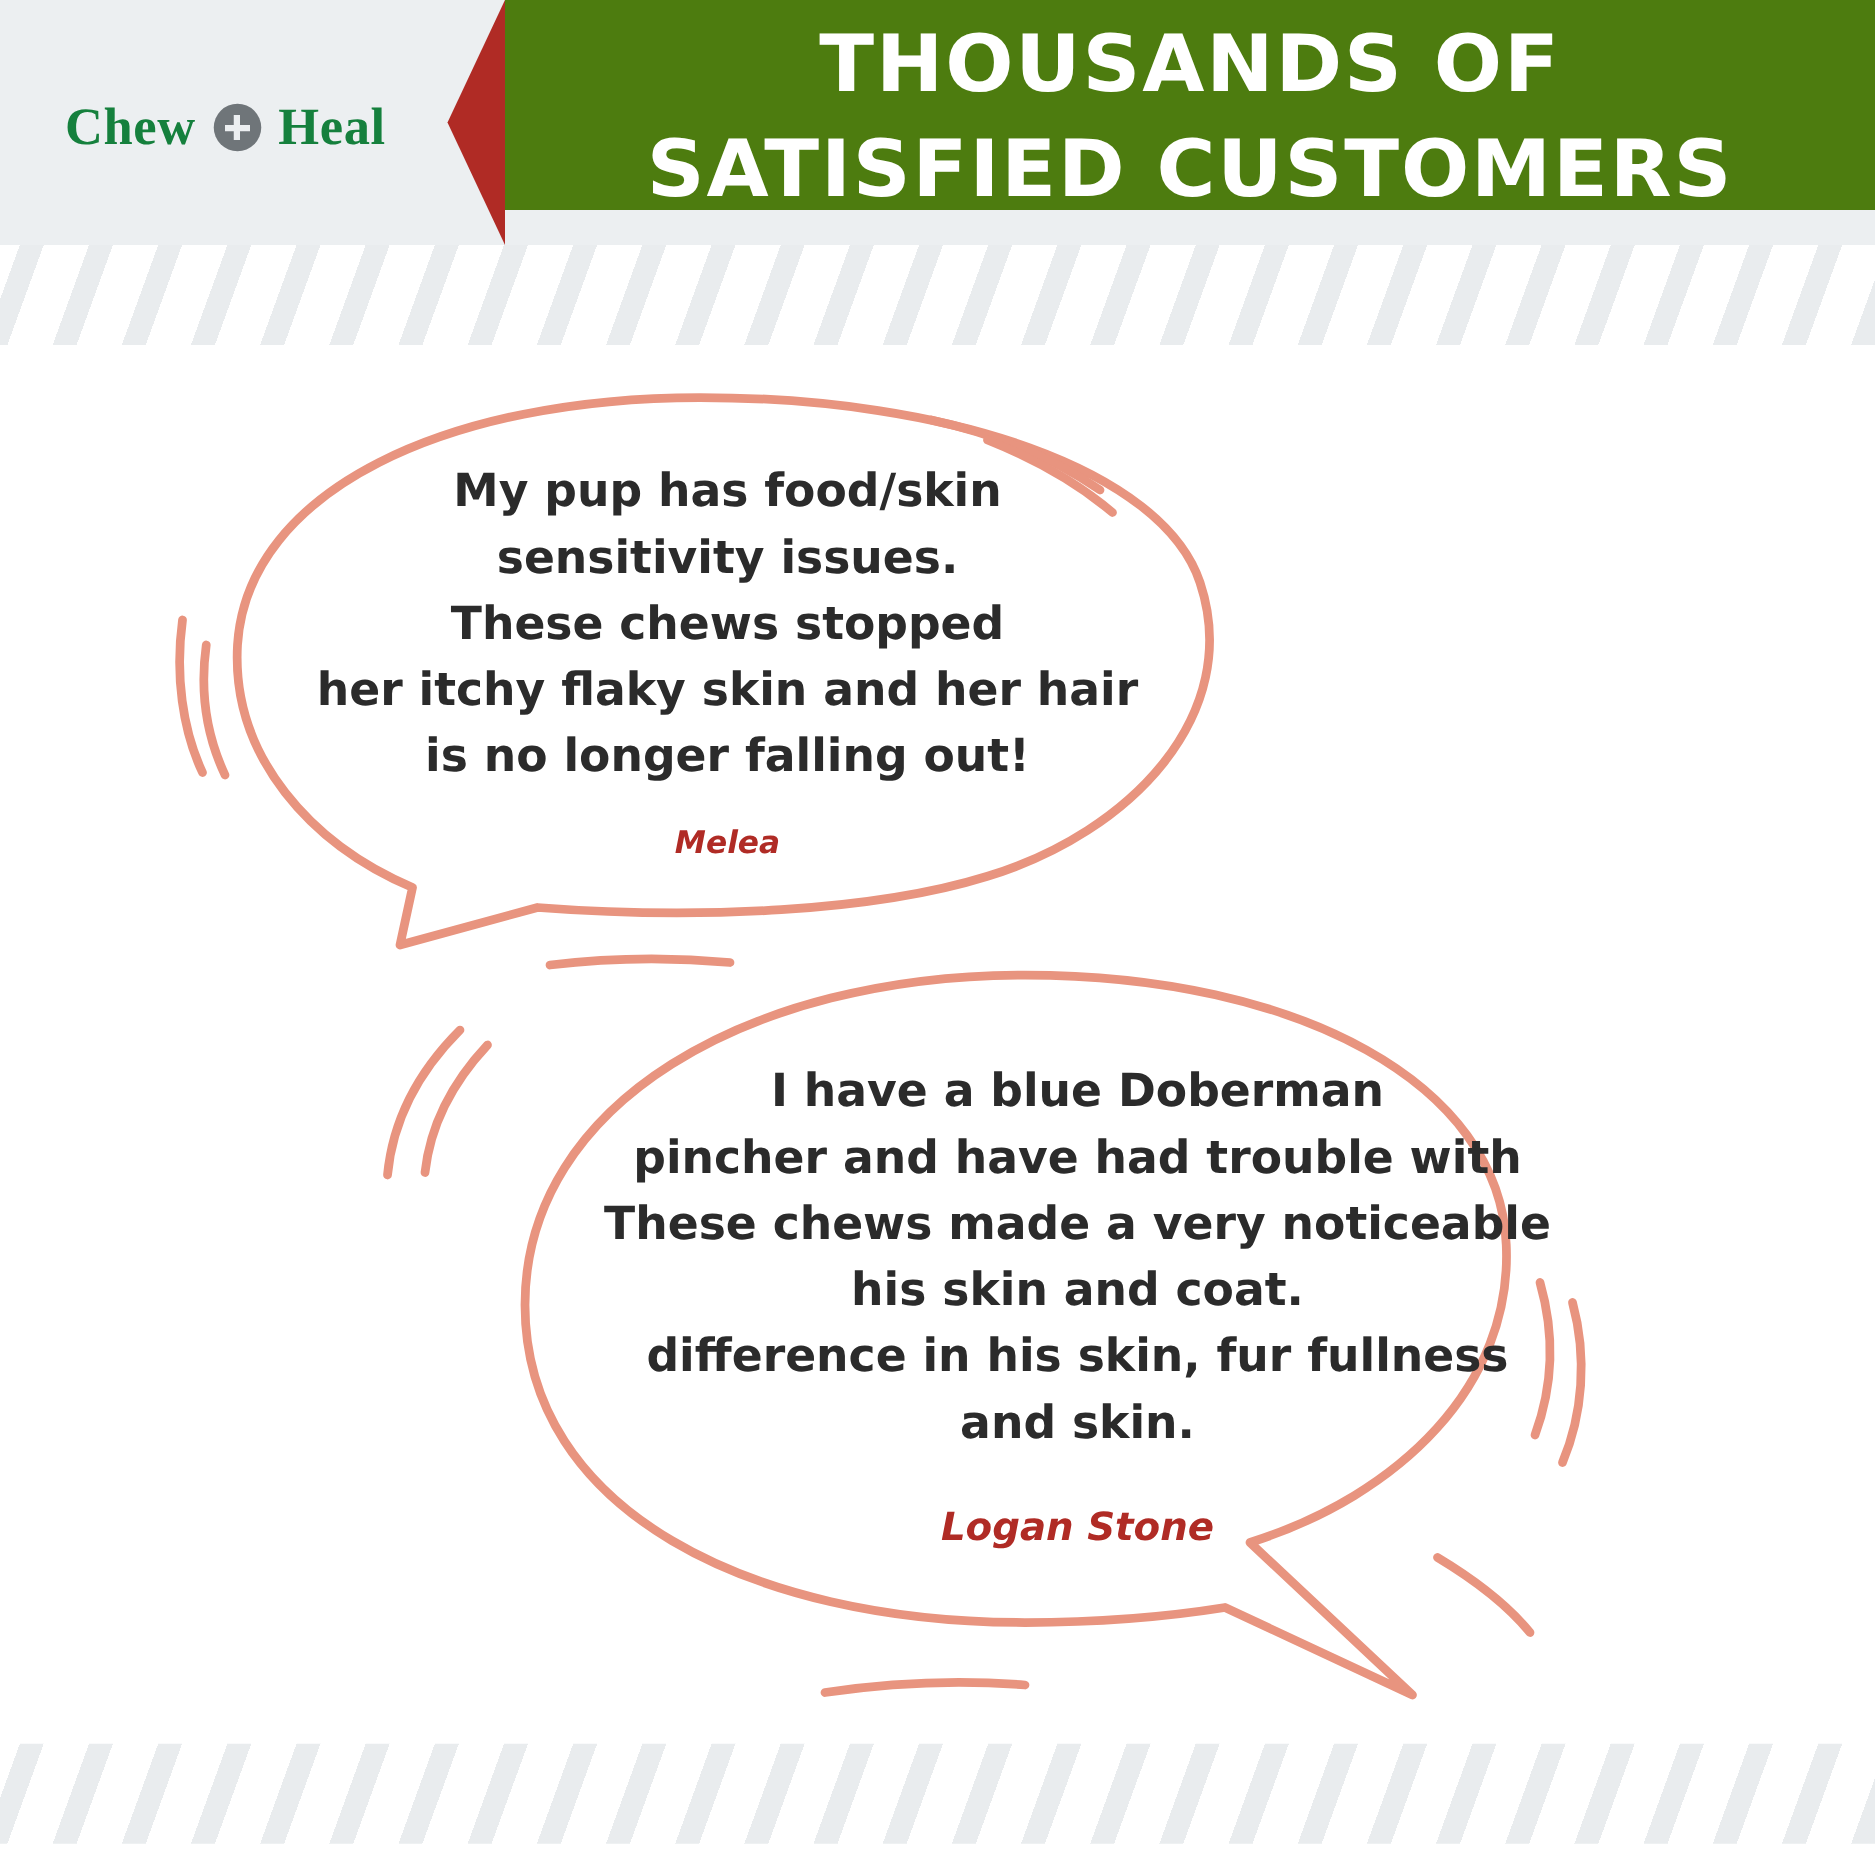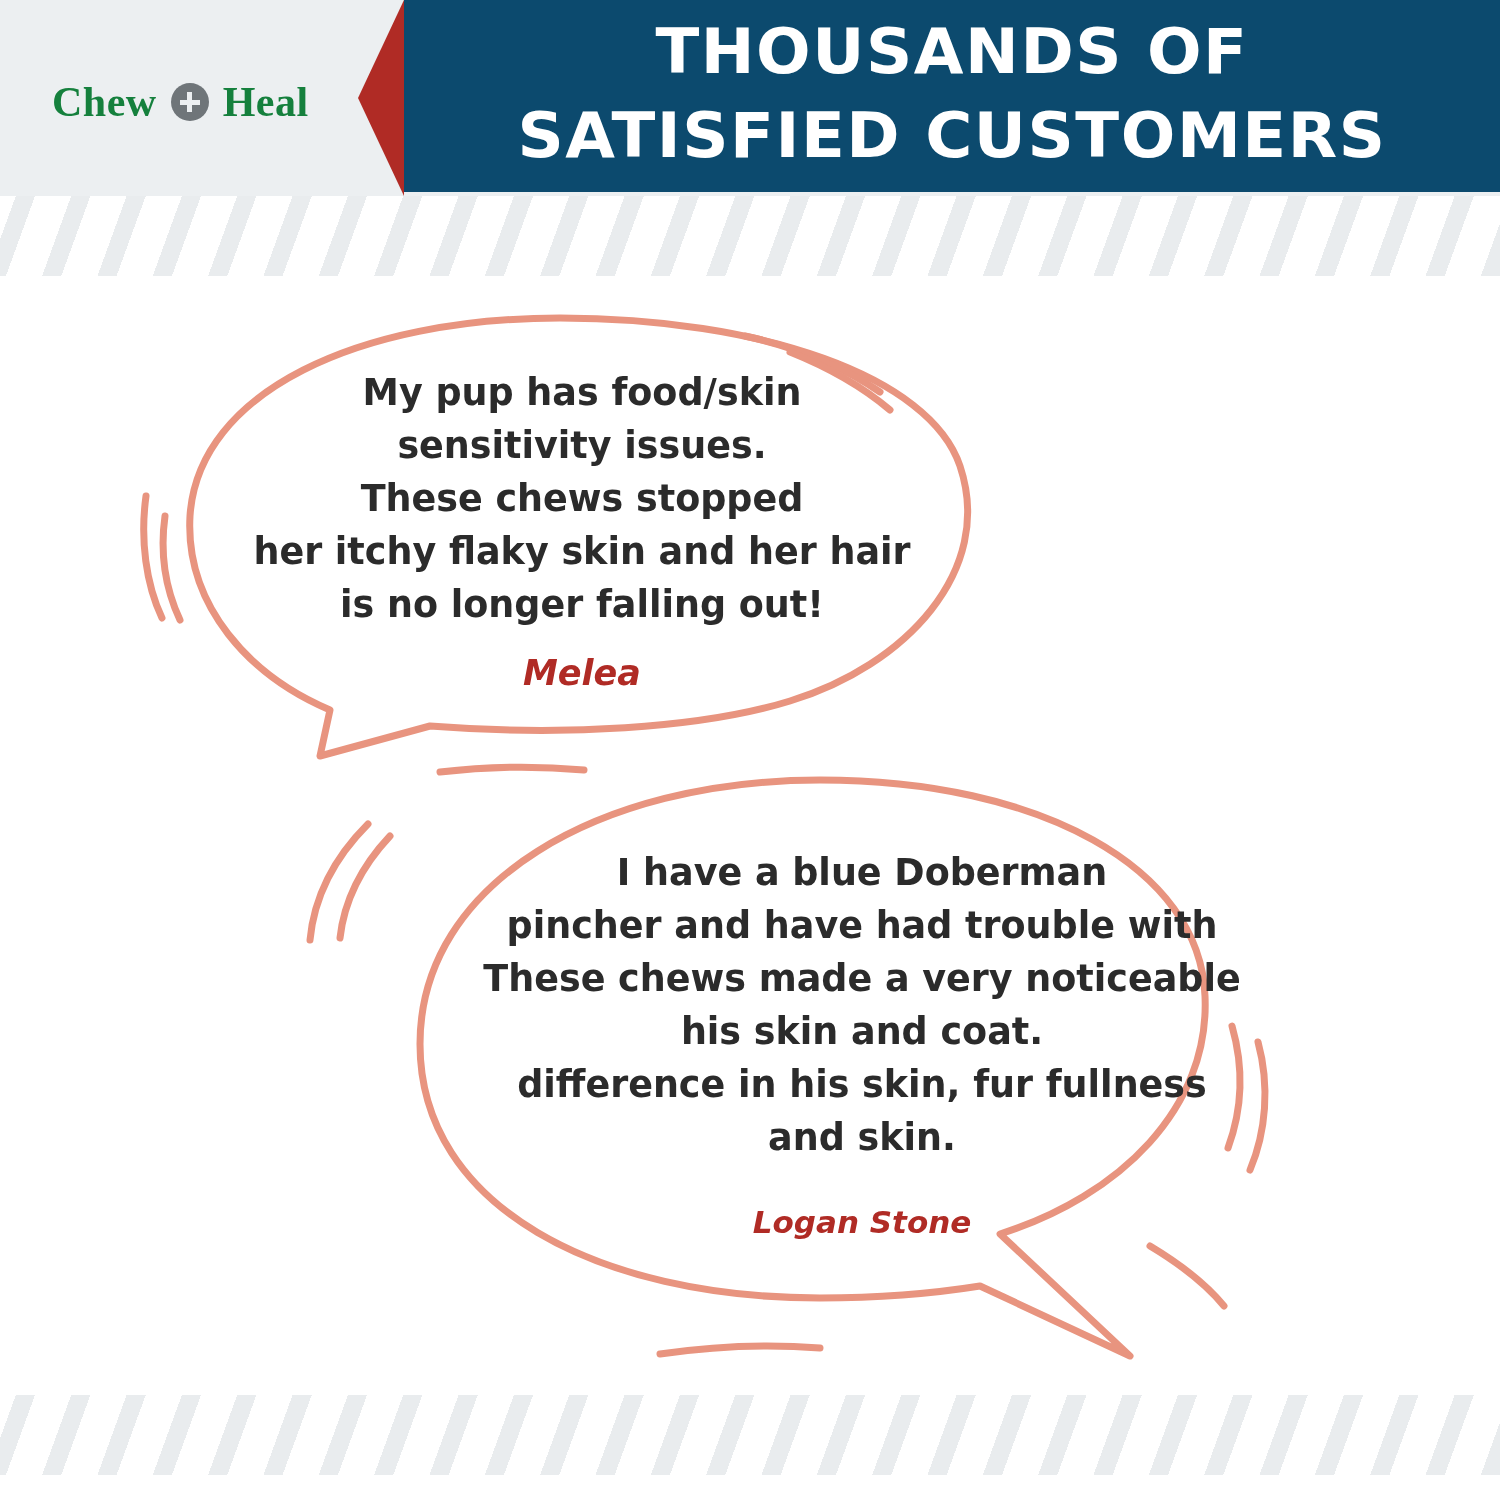--- a/index.html
+++ b/index.html
@@ -33,22 +33,22 @@
   
   .header {
     position:absolute;
     top:0; left:0;
     width:1500px; height:196px;
     background:#eceff1;
   }
   .header-red {
     position:absolute;
     top:0; left:404px;
-    width:1096px; height:192px;
-    background:#0c4a6e;
+    width:1096px; height:168px;
+    background:#4d7c0f;
   }
   .header-red:before {
     content:"";
     position:absolute;
     left:-46px; top:0;
     width:0; height:0;
     border-top:98px solid transparent;
     border-bottom:98px solid transparent;
     border-right:46px solid #b02b25;
   }
@@ -132,21 +132,21 @@
   
   .quote-1 {
     left:232px; top:170px;
     width:700px;
     font-size:36.5px;
     line-height:53px;
   }
   .quote-1 .author {
     display:block;
     margin-top:16px;
-    font-size:35px;
+    font-size:25px;
   }
 
   
   .quote-2 {
     left:462px; top:650px;
     width:800px;
     font-size:36.5px;
     line-height:53px;
   }
   .quote-2 .author {

